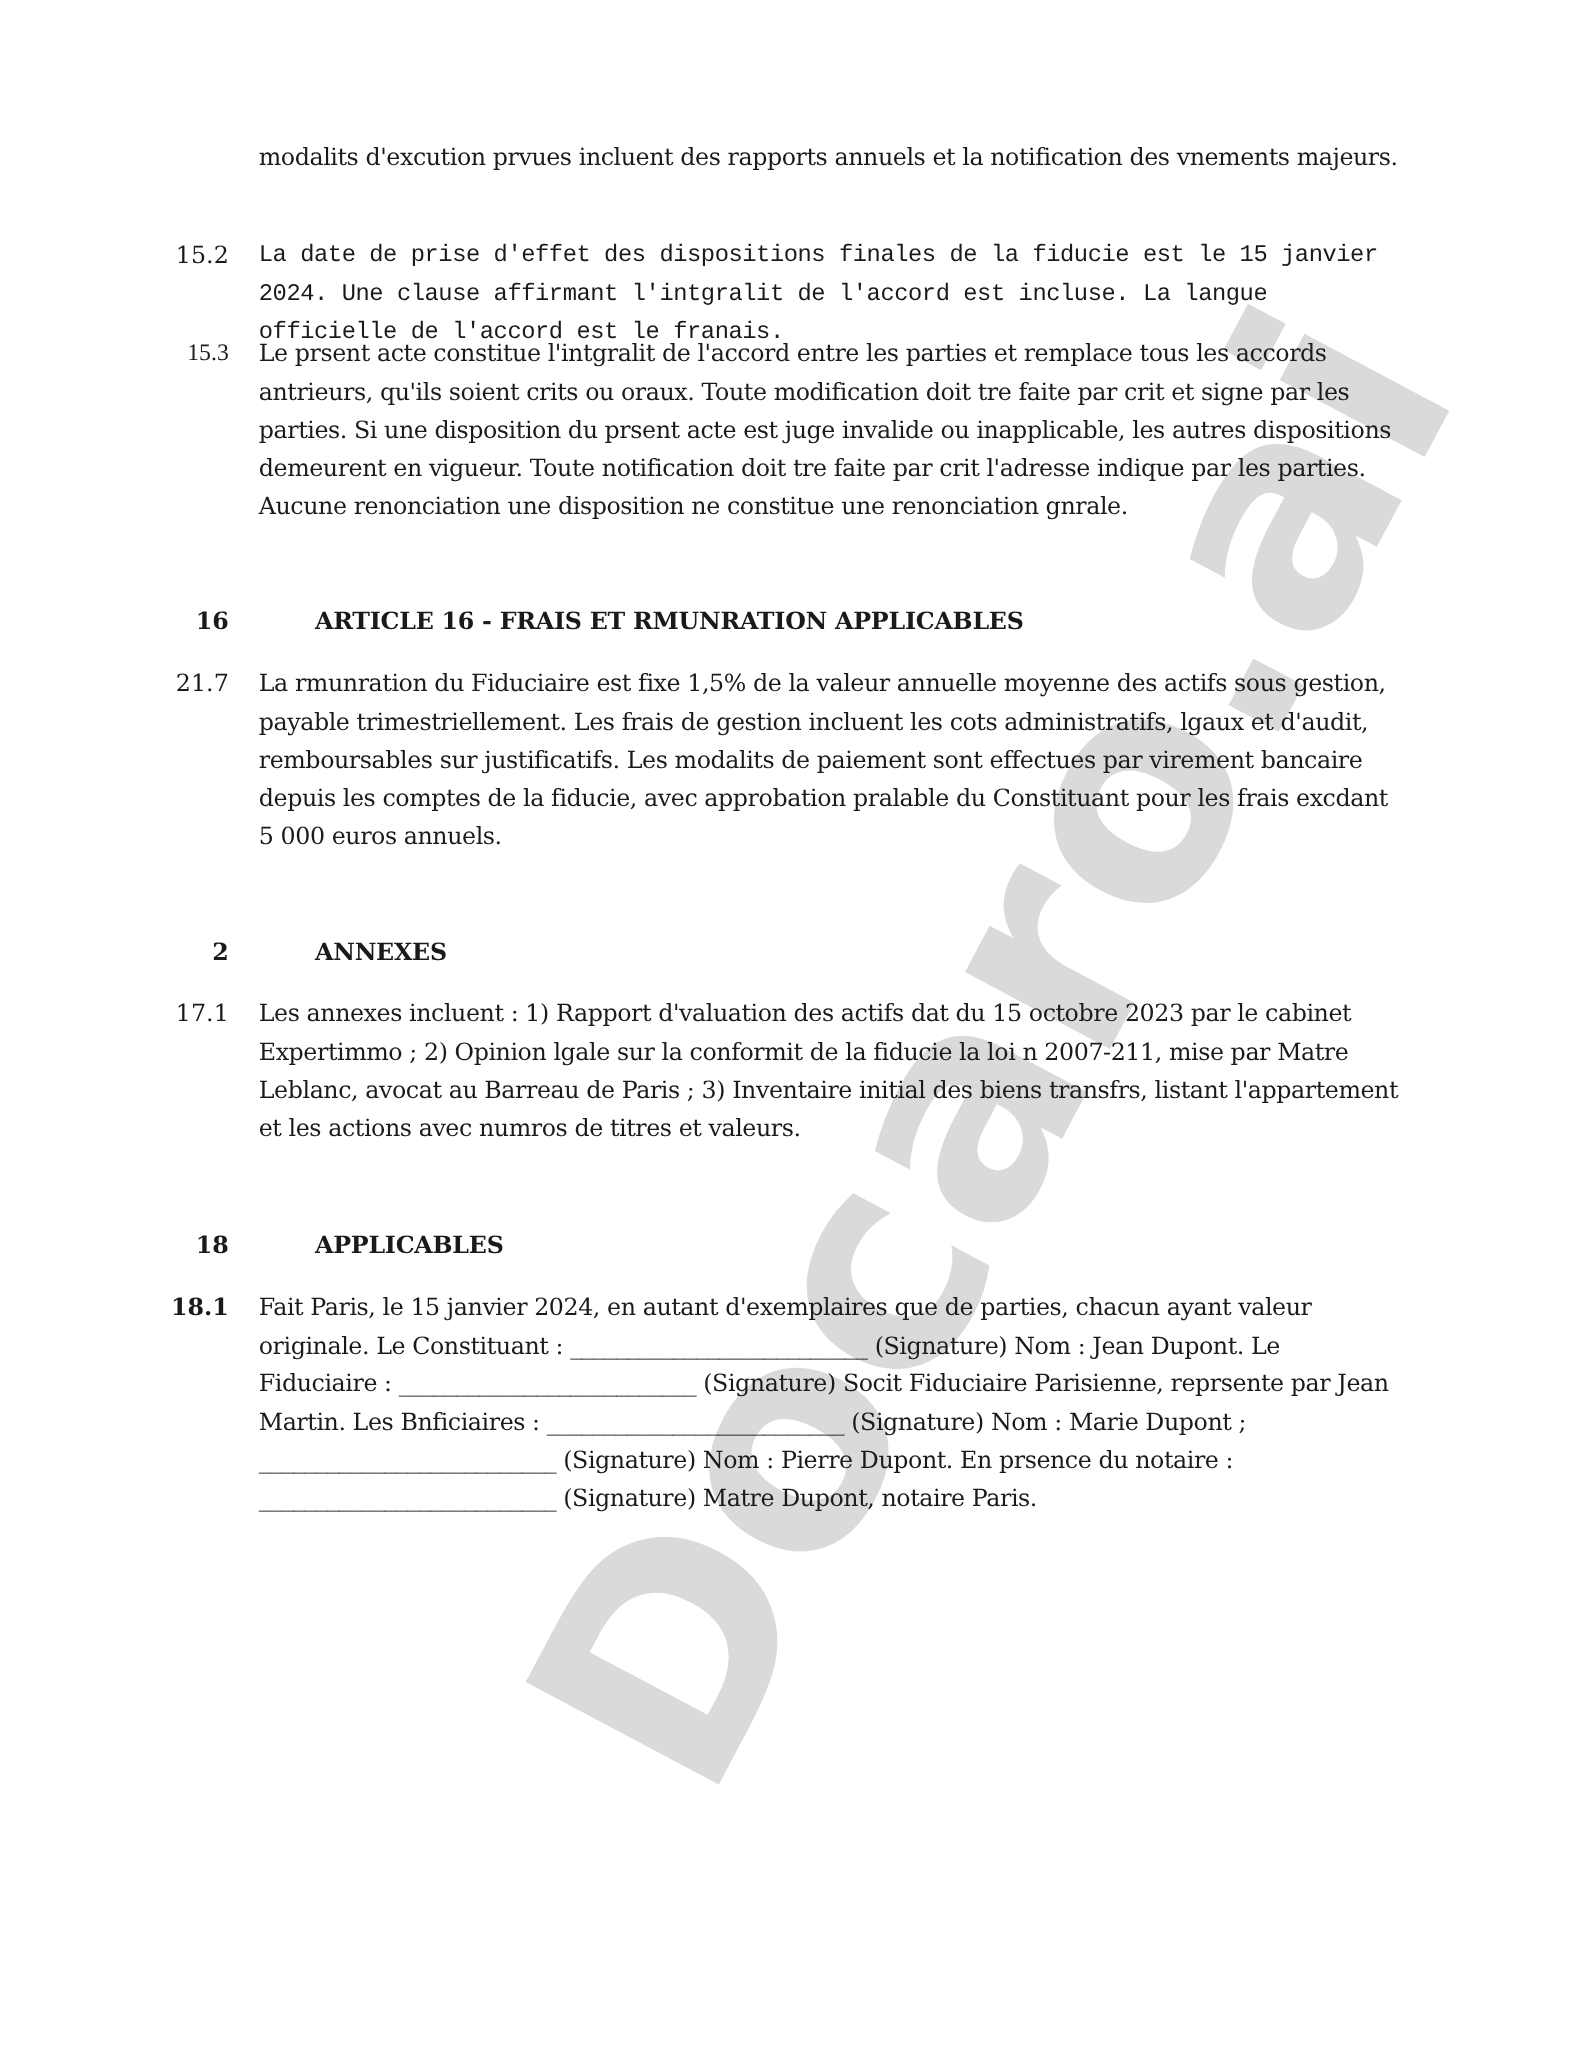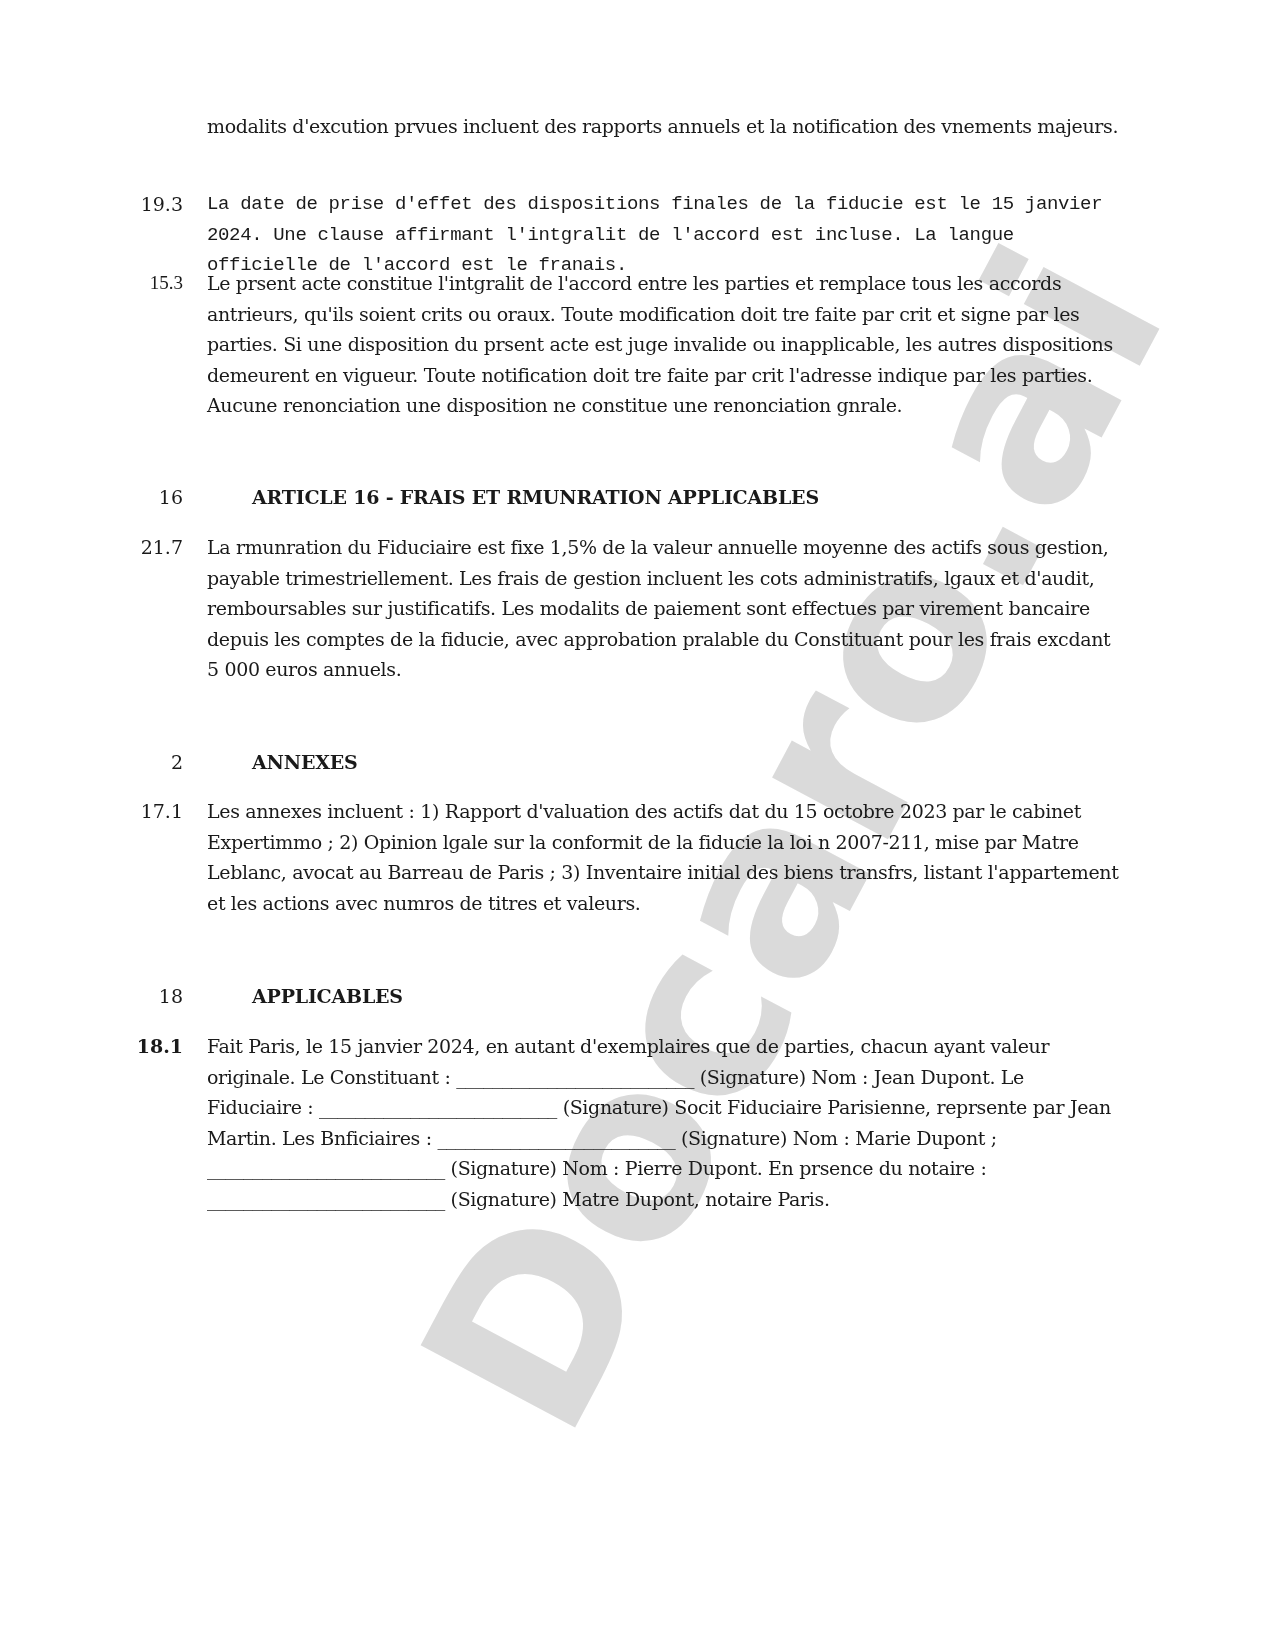--- a/index.html
+++ b/index.html
@@ -5,21 +5,21 @@
     html, body { margin: 0; padding: 0; background: #ffffff; }
     body { width: 1275px; height: 1650px; position: relative; overflow: hidden; }
     .page {
       position: absolute; left: 0; top: 0; width: 1275px; height: 1650px;
       font-family: "DejaVu Serif", "Liberation Serif", serif;
       font-size: 19px; color: #1a1a1a;
     }
     .line-block { position: absolute; left: 207px; width: 915px; line-height: 30.5px; }
     .num { position: absolute; width: 60px; text-align: right; line-height: 30.5px; }
     .num-clause { left: 123px; }
-    .num-head { left: 123px; font-weight: normal; }
+    .num-head { left: 123px; font-weight: bold; }
     .head { position: absolute; left: 207px; font-weight: bold; line-height: 30.5px; letter-spacing: -0.2px; margin-left: 45px; }
     .para { margin: 0; white-space: normal; letter-spacing: -0.35px; }
     .watermark {
       position: absolute; left: 150px; top: 700px;
       transform: rotate(-62deg); transform-origin: center center;
       font-family: "DejaVu Sans", "Liberation Sans", sans-serif;
       font-weight: bold; font-size: 240px; color: #d4d4d4; opacity: 0.85;
       white-space: nowrap; pointer-events: none; z-index: 0;
     }
     .content { position: relative; z-index: 1; }
@@ -29,21 +29,21 @@
 
 <div class="page">
   <div class="watermark">Docaro.ai</div>
 
   <div class="content">
 
     <div class="line-block" style="top:111px;">
       <p class="para">modalits d'excution prvues incluent des rapports annuels et la notification des vnements majeurs.</p>
     </div>
 
-    <span class="num num-clause" style="top:189px;">19.3</span>
+    <span class="num num-clause" style="top:189px;">15.2</span>
     <div class="line-block" style="top:189px;font-family:Liberation Mono, monospace;">
       <p class="para">La date de prise d'effet des dispositions finales de la fiducie est le 15 janvier 2024. Une clause affirmant l'intgralit de l'accord est incluse. La langue officielle de l'accord est le franais.</p>
     </div>
 
     <span class="num num-clause" style="top:268px;font-family:Liberation Serif, serif;">15.3</span>
     <div class="line-block" style="top:268px;">
       <p class="para">Le prsent acte constitue l'intgralit de l'accord entre les parties et remplace tous les accords antrieurs, qu'ils soient crits ou oraux. Toute modification doit tre faite par crit et signe par les parties. Si une disposition du prsent acte est juge invalide ou inapplicable, les autres dispositions demeurent en vigueur. Toute notification doit tre faite par crit  l'adresse indique par les parties. Aucune renonciation  une disposition ne constitue une renonciation gnrale.</p>
     </div>
 
     <span class="num num-head" style="top:482px;">16</span>

